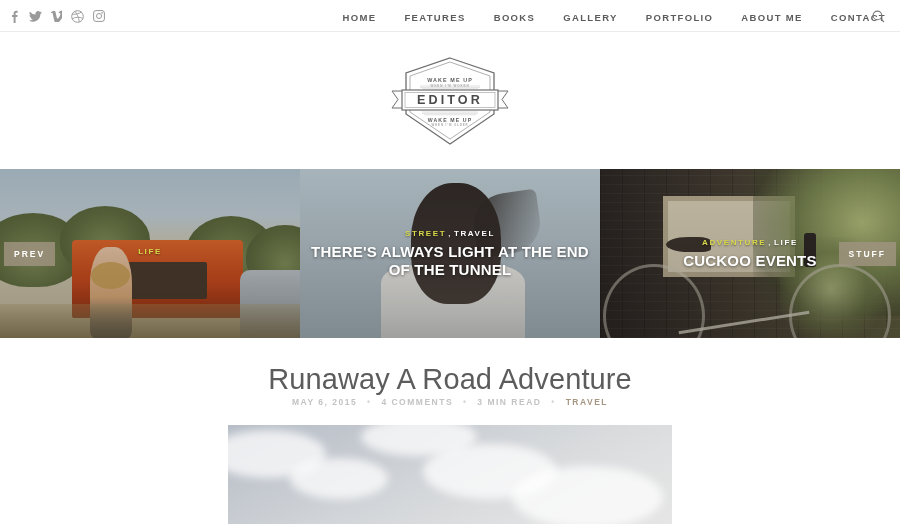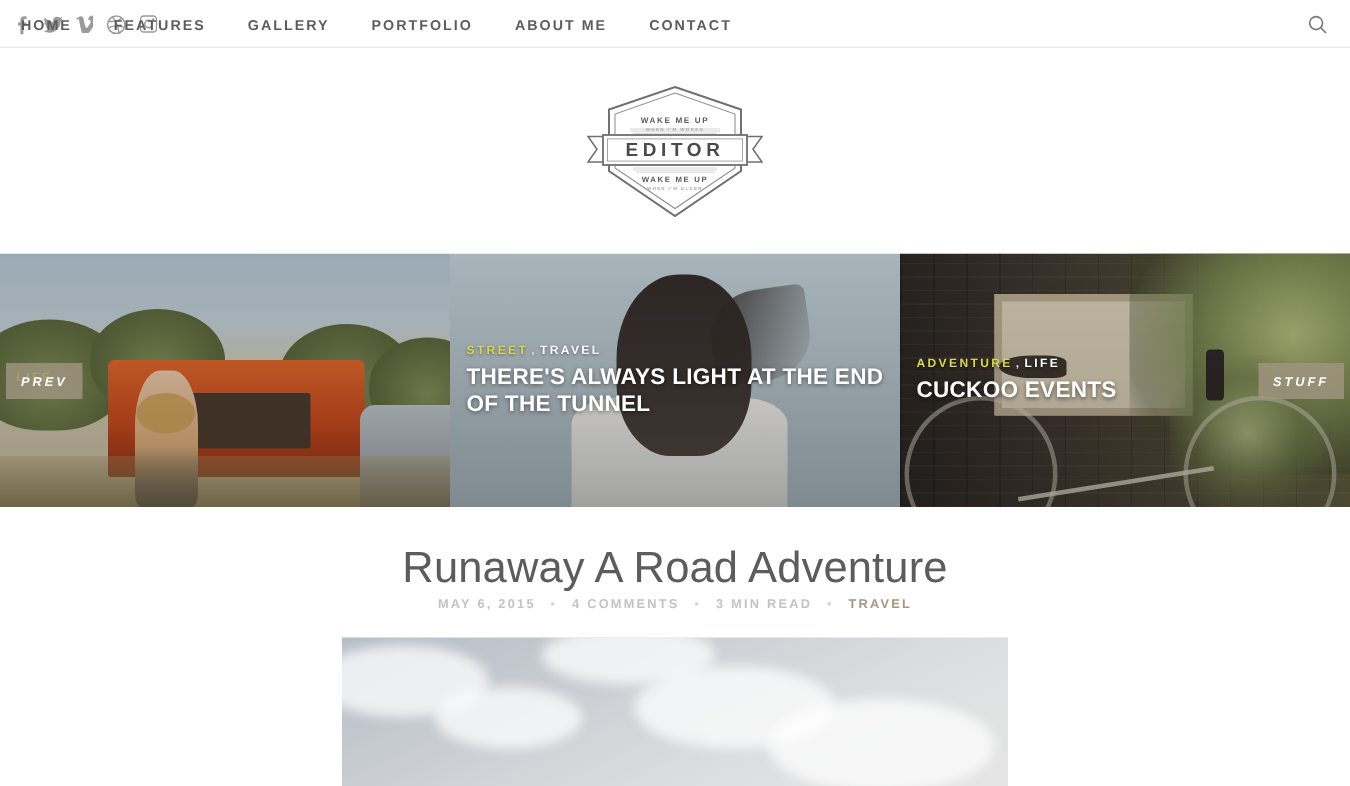--- a/index.html
+++ b/index.html
@@ -26,21 +26,21 @@
   .social .s-ico{
     width:13px; height:15px;
     display:flex; align-items:center; justify-content:center;
     color:#9a9a9a;
     cursor:pointer;
   }
   .social .s-ico svg{ display:block; }
 
   .mainnav{
     position:absolute; left:0; right:0; top:0; height:36px;
-    display:flex; align-items:center; justify-content:flex-start;
+    display:flex; align-items:center; justify-content:flex-end;
     gap:0;
   }
   .mainnav a{
     color:#5c5c5c;
     font-size:9.5px;
     letter-spacing:1.35px;
     font-weight:700;
     text-decoration:none;
     padding:0 14px;
     text-transform:uppercase;
@@ -84,20 +84,21 @@
   .slide .photo{ position:absolute; inset:0; }
   .slide .shade{
     position:absolute; inset:0;
     background:linear-gradient(to bottom, rgba(0,0,0,.07), rgba(0,0,0,.20));
   }
   .slide-cap{
     position:absolute;
     left:0; right:0;
     top:50%;
     transform:translateY(-50%);
+    text-align:center;
     padding:0 11px;
   }
   .cats{
     font-size:8px;
     letter-spacing:1.6px;
     font-weight:700;
     margin-bottom:5px;
     text-transform:uppercase;
     text-shadow:0 1px 2px rgba(0,0,0,.45);
   }
@@ -120,21 +121,20 @@
     transform:translateY(-50%);
     background:rgba(160,148,128,.82);
     color:#fff;
     font-size:8.5px;
     font-weight:700;
     letter-spacing:2px;
     padding:7px 10px;
     cursor:pointer;
     user-select:none;
     z-index:5;
-    font-style:italic;
   }
   .navbtn.prev{ left:4px; }
   .navbtn.next{ right:4px; }
 
   
   .art1{ background:linear-gradient(to bottom,#a6b7c2 0%,#b9c6cd 28%,#c9c3ad 45%,#c4b89c 100%); }
   .art1 .tree{
     position:absolute;
     background:radial-gradient(ellipse at 50% 60%, #7e8b57 0%, #5f6b3f 55%, #4c5733 100%);
     border-radius:50% 50% 45% 45%;
@@ -301,20 +301,21 @@
           <rect x=".6" y=".6" width="10.8" height="10.8" rx="2.4" fill="none" stroke="#9a9a9a" stroke-width="1"></rect>
           <circle cx="6" cy="6" r="2.5" fill="none" stroke="#9a9a9a" stroke-width="1"></circle>
           <circle cx="9.1" cy="2.9" r=".8" fill="#9a9a9a"></circle>
         </svg>
     </span>
   </div>
 
   <nav class="mainnav">
     <a href="#">HOME</a>
     <a href="#">FEATURES</a>
+    <a href="#">BOOKS</a>
     <a href="#">GALLERY</a>
     <a href="#">PORTFOLIO</a>
     <a href="#">ABOUT ME</a>
     <a href="#">CONTACT</a>
   </nav>
 
   <div class="search-btn">
     <svg width="13" height="13" viewBox="0 0 13 13">
         <circle cx="5.4" cy="5.4" r="4.3" fill="none" stroke="#7a7a7a" stroke-width="1.1"></circle>
         <line x1="8.6" y1="8.6" x2="12" y2="12" stroke="#7a7a7a" stroke-width="1.1"></line>

